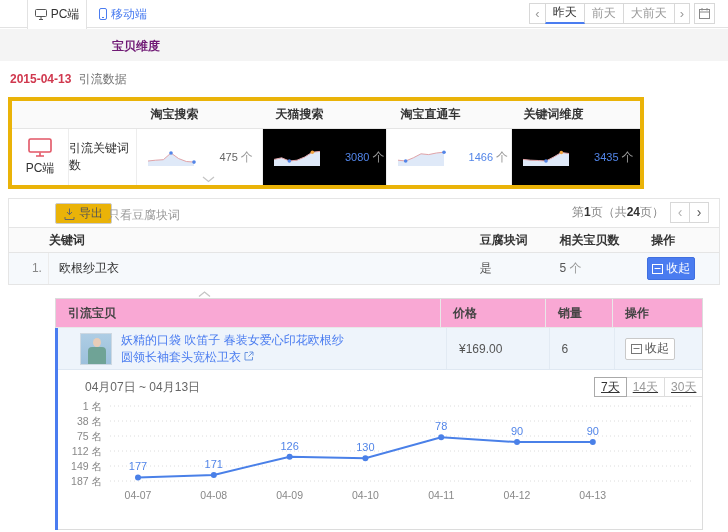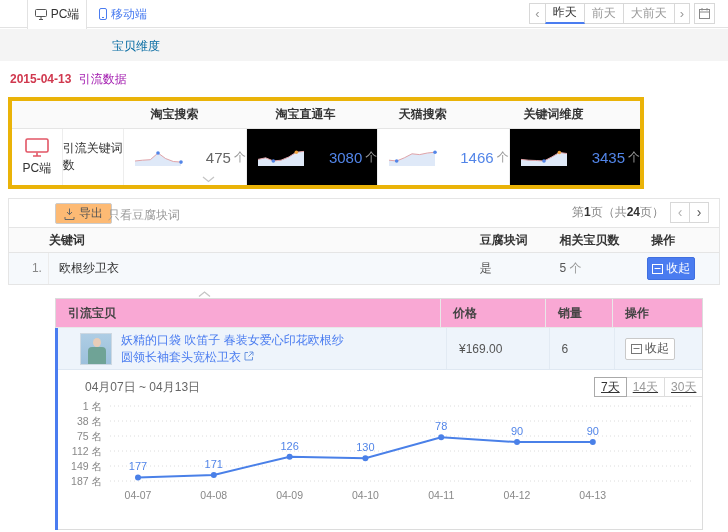--- a/index.html
+++ b/index.html
@@ -21,48 +21,48 @@
   .dbtn { border:1px solid #d8d8d8; background:#fff; height:21px; line-height:19px;
     padding:0 7px; color:#999; margin-left:-1px; text-align:center; }
   .dbtn.arrow { padding:0 5px; font-size:13px; }
   .dbtn.active { color:#333; border-bottom:2px solid #4a7cf0; line-height:17px; position:relative; z-index:1; }
   .dbtn.cal { margin-left:4px; padding:0 4px; display:flex; align-items:center; }
 
   
   .dimbar { top:29px; left:0; width:728px; height:32px; background:#f4f4f4; }
   .btn-kw { left:28px; top:35px; height:22px; line-height:22px; padding:0 9px;
     background:#4a7cf0; color:#fff; border-radius:2px; font-weight:bold; }
-  .tab-item { left:112px; top:35px; line-height:22px; color:#0369a1; }
+  .tab-item { left:112px; top:35px; line-height:22px; color:#701a75;font-weight:bold; }
 
   
   .report-head { left:10px; top:71px; }
   .r-date { color:#d0384e; font-weight:bold; }
-  .r-title { color:#a21caf; margin-left:4px;text-align:center; }
+  .r-title { color:#737373; margin-left:4px;text-align:center; }
 
   
   .ttable { left:8px; top:97px; width:636px; border:4px solid #eab308; background:#fff; }
   .t-head { height:28px; background:#fafafa; border-bottom:1px solid #e5e5e5; display:flex; }
   .t-head .th { line-height:27px; font-weight:bold; padding-left:12px; }
   .t-body { height:56px; display:flex; }
   .td { border-left:1px solid #ededed; display:flex; align-items:center; padding-left:8px; }
   .c0 { width:64px; } .c1 { width:78px; } .c2 { width:142px; } .c3 { width:140px; } .c4 { width:142px; } .c5 { width:146px; }
   .td.c0 { border-left:none; flex-direction:column; justify-content:center; gap:3px; padding-left:0; }
   .td.c1 { justify-content:center; padding-left:0; }
   .td.shade { background:#000000; }
-  .tval { font-size:15px; margin-left:22px; }
+  .tval { font-size:11px; margin-left:22px; }
   .tunit { color:#999; margin-left:3px; }
   .caret { background:#fff; padding:0 3px; z-index:3; line-height:0; }
   .caret-down { left:199px; top:176px; }
   .caret-up { left:195px; top:291px; }
 
   
   .ksec { left:8px; top:198px; width:712px; border:1px solid #e5e5e5; background:#fff; }
   .toolbar { height:28px; position:relative; }
   .export-btn { position:absolute; left:46px; top:4px; height:21px; padding:0 8px;
-    border:1px solid #ccc; border-radius:2px; background:#fdba74; color:#555;
+    border:1px solid #ccc; border-radius:2px; background:#eab308; color:#555;
     display:flex; align-items:center; gap:4px; }
   .filter-label { position:absolute; left:99px; top:8px; color:#999;text-align:right; }
   .pager { position:absolute; right:10px; top:3px; display:flex; align-items:center; }
   .pager-text { color:#888; margin-right:7px; }
   .pager-text b { color:#333; }
   .pg-btn { width:20px; height:21px; border:1px solid #d8d8d8; background:#fff;
     line-height:18px; text-align:center; font-size:14px; color:#b0b0b0; margin-left:-1px; }
   .pg-btn.next { color:#555; }
   .k-head { height:26px; background:#fafafa; border-top:1px solid #e5e5e5; border-bottom:1px solid #e5e5e5;
     display:flex; font-weight:bold; line-height:25px; }
@@ -156,22 +156,22 @@
   <div class="abs report-head">
     <span class="r-date">2015-04-13</span>
     <span class="r-title">引流数据</span>
   </div>
 
   <div class="abs ttable">
     <div class="t-head">
       <div class="th c0"></div>
       <div class="th c1"></div>
       <div class="th c2">淘宝搜索</div>
+      <div class="th c4">天猫搜索</div>
       <div class="th c3">淘宝直通车</div>
-      <div class="th c4">天猫搜索</div>
       <div class="th c5">关键词维度</div>
     </div>
     <div class="t-body">
       <div class="td c0">
         <span style="line-height:0;">
           <svg width="24" height="19" viewBox="0 0 24 19">
               <rect x="1" y="1" width="22" height="13" rx="1.5" fill="none" stroke="#e25565" stroke-width="1.6"></rect>
               <path d="M8 18h8M12 14.5V18" stroke="#e25565" stroke-width="1.6" fill="none"></path>
             </svg>
         </span>

